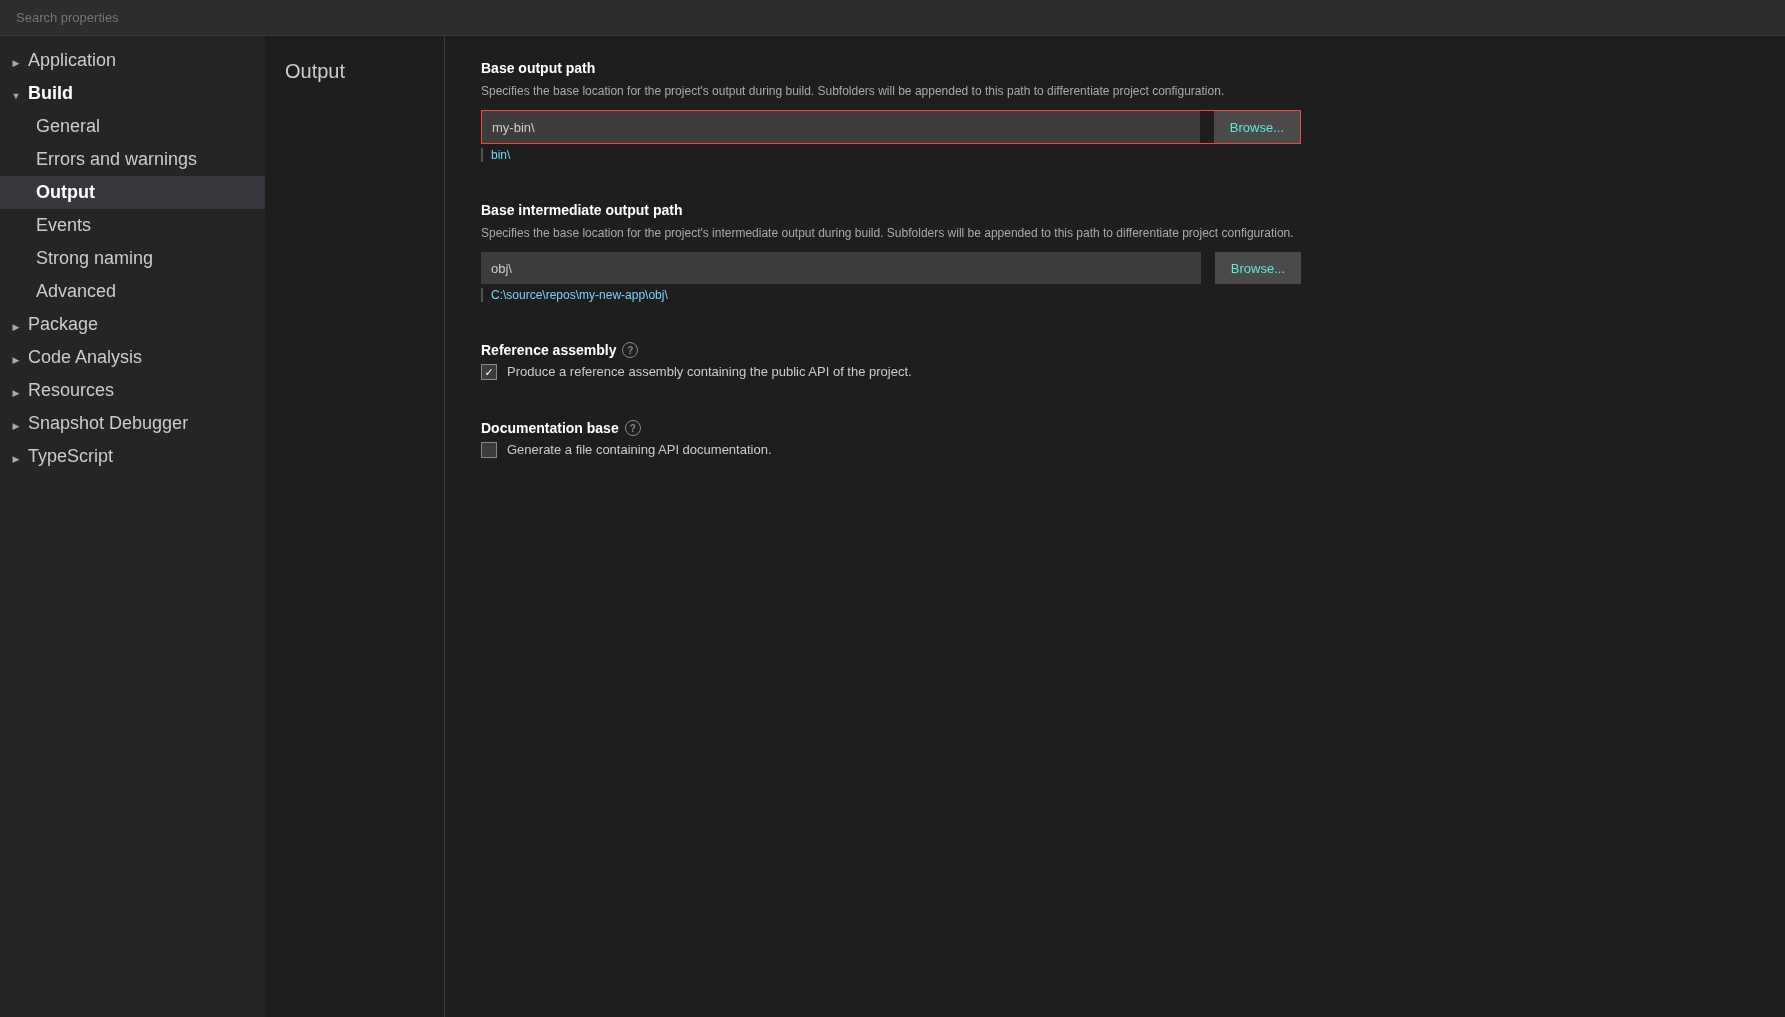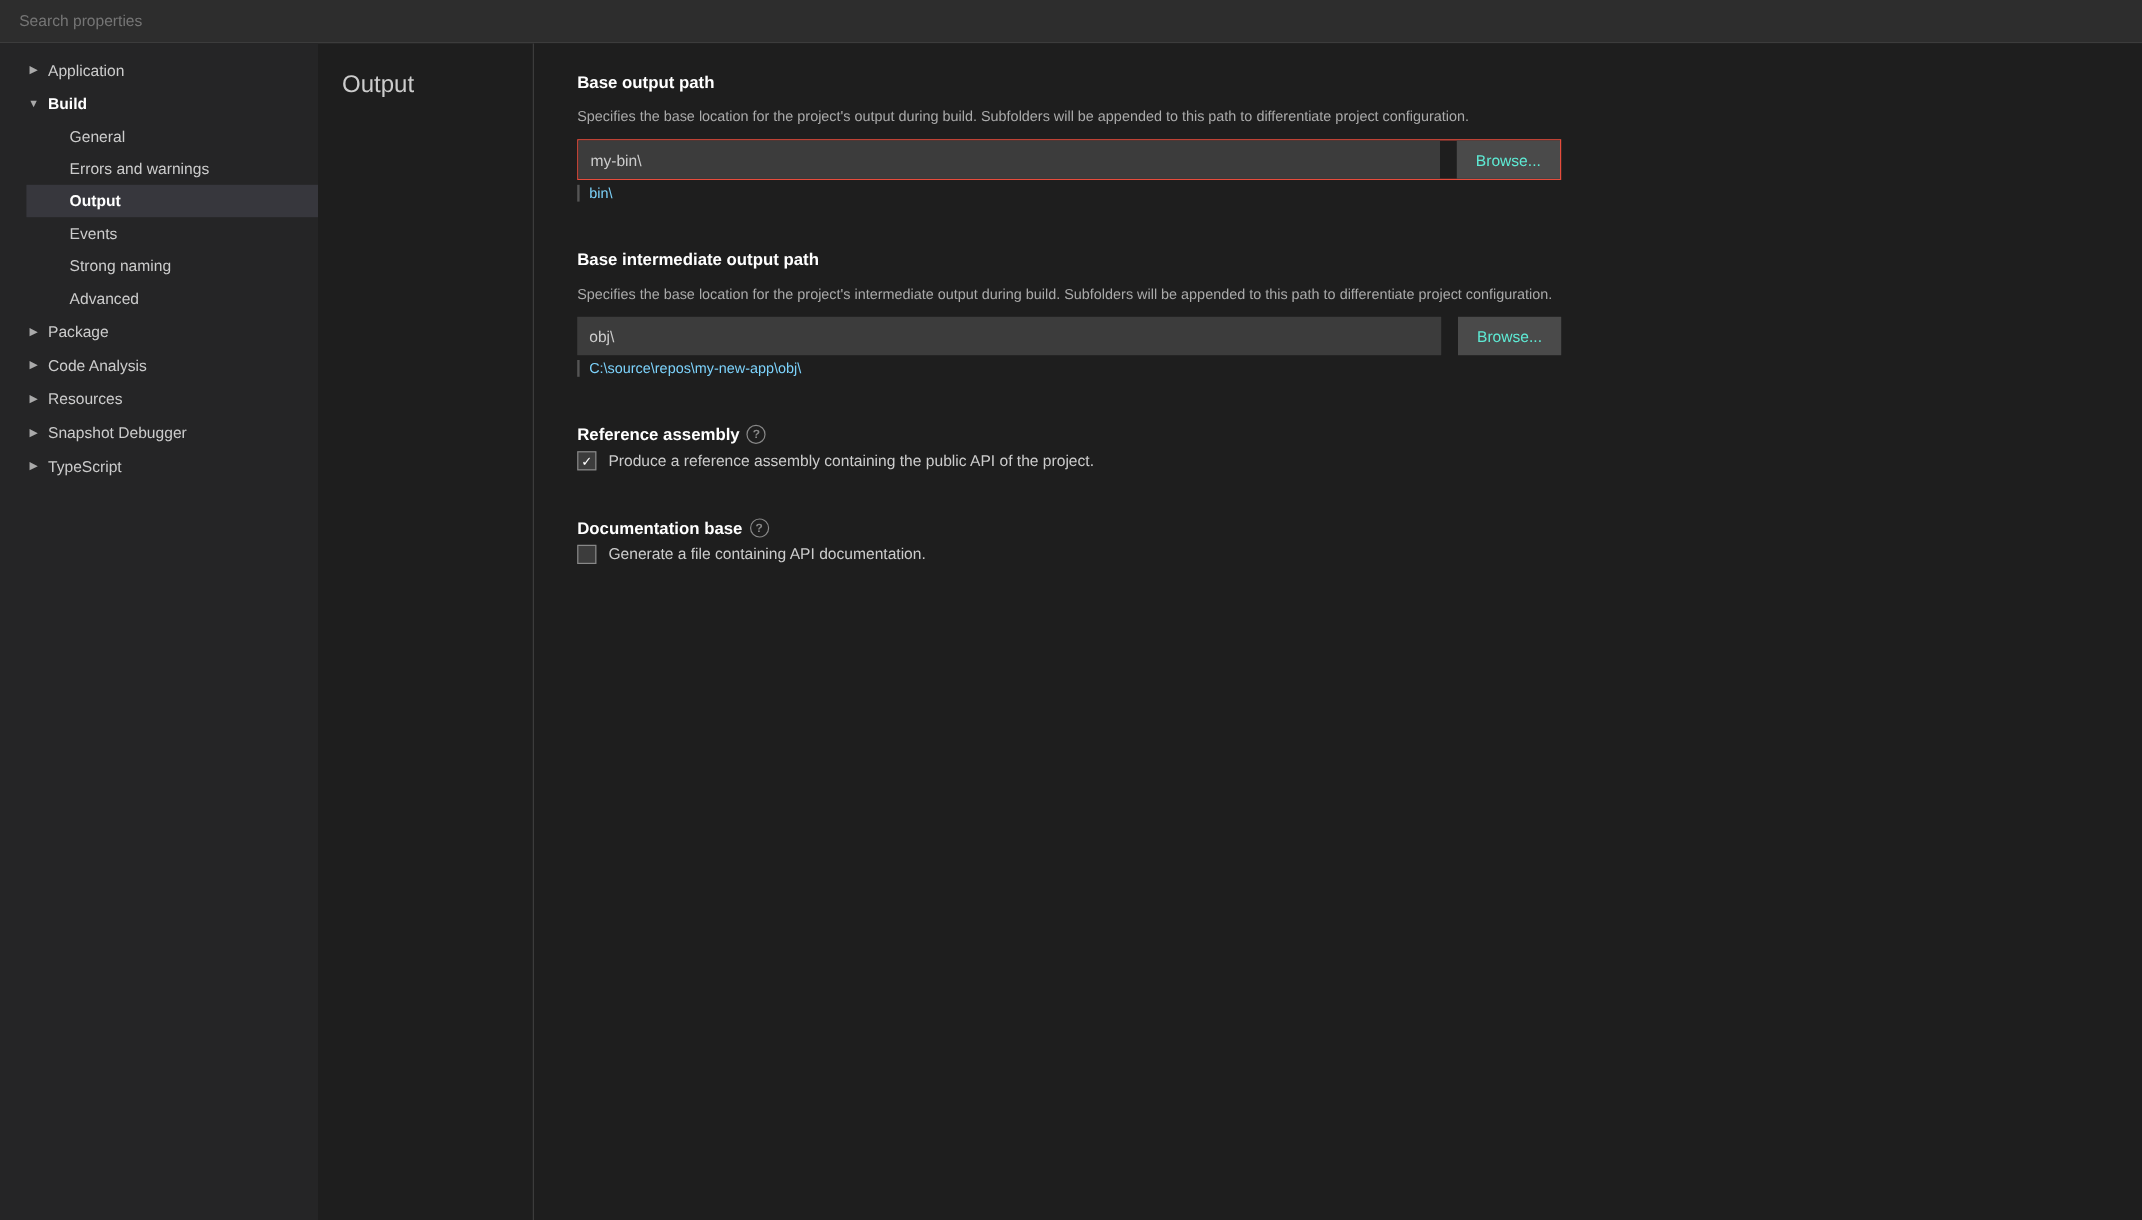--- a/index.html
+++ b/index.html
@@ -44,42 +44,41 @@
       width: 265px;
       background-color: #252526;
       overflow-y: auto;
       flex-shrink: 0;
       padding: 8px 0;
     }
 
     .sidebar-item {
       display: flex;
       align-items: flex-end;
-      padding: 6px 20px;
+      padding: 6px 8px;
       cursor: pointer;
       color: #cccccc;
-      font-size: 13px;
+      font-size: 18px;
       white-space: nowrap;
     }
     .sidebar-item.active {
       background-color: #37373d;
       color: #ffffff;
       font-weight: 600;
     }
     .sidebar-item.parent {
       font-weight: 400;
       color: #cccccc;
     }
     .sidebar-item.parent.expanded {
       color: #ffffff;
       font-weight: 700;
     }
     .sidebar-item.child {
       padding-left: 36px;
-      margin-left: 22px;
     }
     .sidebar-item.child.active {
       background-color: #37373d;
     }
     .chevron {
       width: 16px;
       height: 16px;
       margin-right: 4px;
       display: inline-flex;
       align-items: center;
@@ -138,21 +137,20 @@
       align-items: center;
       gap: 6px;
     }
 
     .field-description {
       font-size: 12px;
       color: #aaaaaa;
       margin-bottom: 10px;
       line-height: 1.5;
       max-width: 820px;
-      margin-top: 12px;
     }
 
     .input-row {
       display: flex;
       align-items: center;
       gap: 14px;
       max-width: 820px;
     }
     .input-row.focused-border {
       border: 1px solid #e74c3c;

